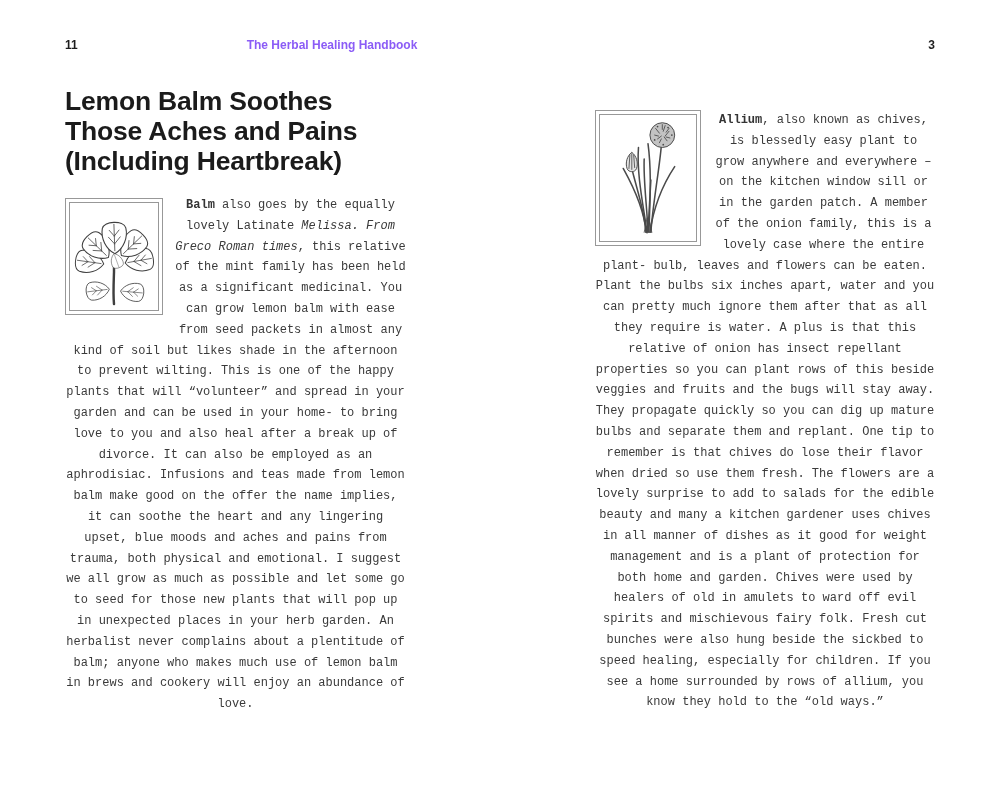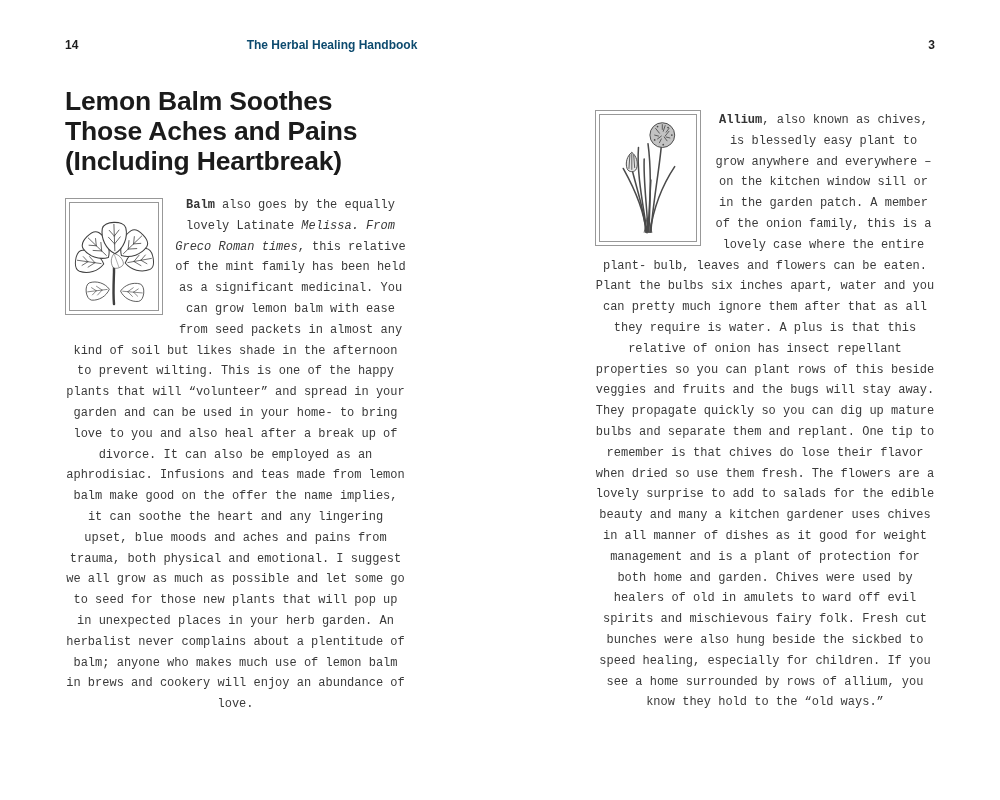--- a/index.html
+++ b/index.html
@@ -15,21 +15,21 @@
   .running-header { position:absolute; top:38px; left:0; width:1000px; height:16px; }
   .page-num {
     position:absolute; top:0;
     font-size:12px; font-weight:700; color:#1d1d1d;
     font-family:"Liberation Sans", sans-serif;
   }
   .page-num.left  { left:65px; }
   .page-num.right { right:65px; }
   .book-title {
     position:absolute; top:0; left:332px; transform:translateX(-50%);
-    font-size:12px; font-weight:700; color:#0c4a6e; white-space:nowrap;
+    font-size:12px; font-weight:700; color:#8b5cf6; white-space:nowrap;
   }
 
   
   .page-col { position:absolute; top:86px; }
   .page-col.left  { left:65px;  width:341px; }
   .page-col.right { left:595px; width:340px; }
 
   .article-title {
     margin:0;
     font-family:"Liberation Sans", sans-serif;
@@ -65,21 +65,21 @@
 
   svg .outline { stroke:#3f3f3f; fill:#ffffff; stroke-width:1.1; stroke-linejoin:round; }
   svg .vein    { stroke:#3f3f3f; fill:none; stroke-width:0.8; stroke-linecap:round; }
   svg .blade   { stroke:#4a4a4a; fill:none; stroke-width:1.6; stroke-linecap:round; }
   svg .thin    { stroke:#4a4a4a; fill:none; stroke-width:0.9; stroke-linecap:round; }
 </style>
 </head>
 <body>
 
 <div class="running-header">
-  <span class="page-num left">14</span>
+  <span class="page-num left">11</span>
   <span class="book-title">The Herbal Healing Handbook</span>
   <span class="page-num right">3</span>
 </div>
 
 <div class="page-col left">
   <h1 class="article-title">
     <span class="tline">Lemon Balm Soothes</span>
     <span class="tline">Those Aches and Pains</span>
     <span class="tline">(Including Heartbreak)</span>
   </h1>

